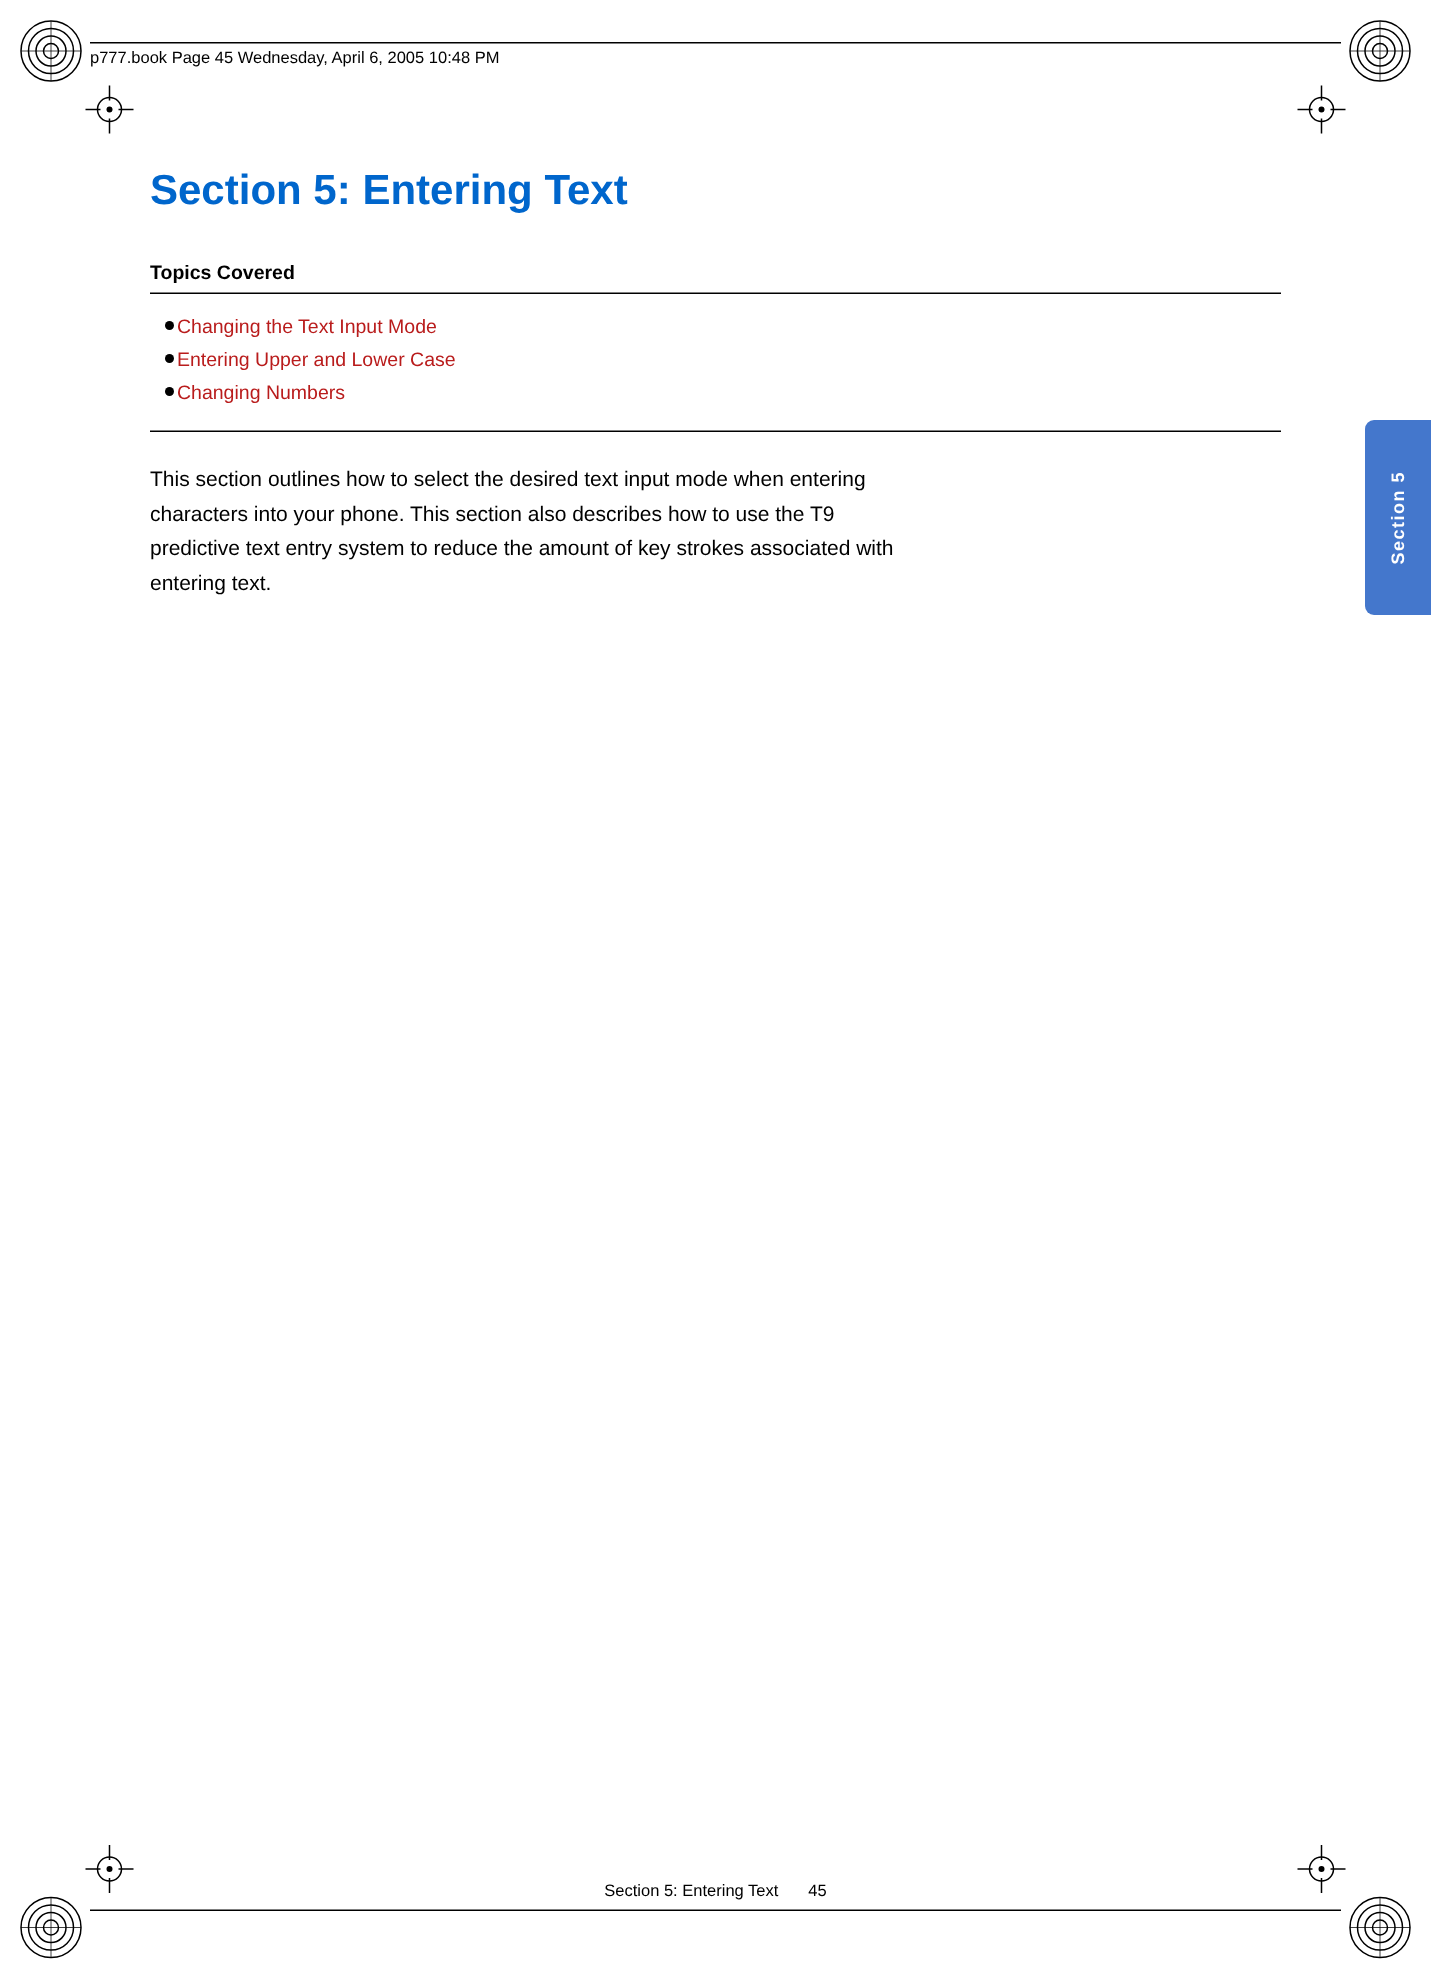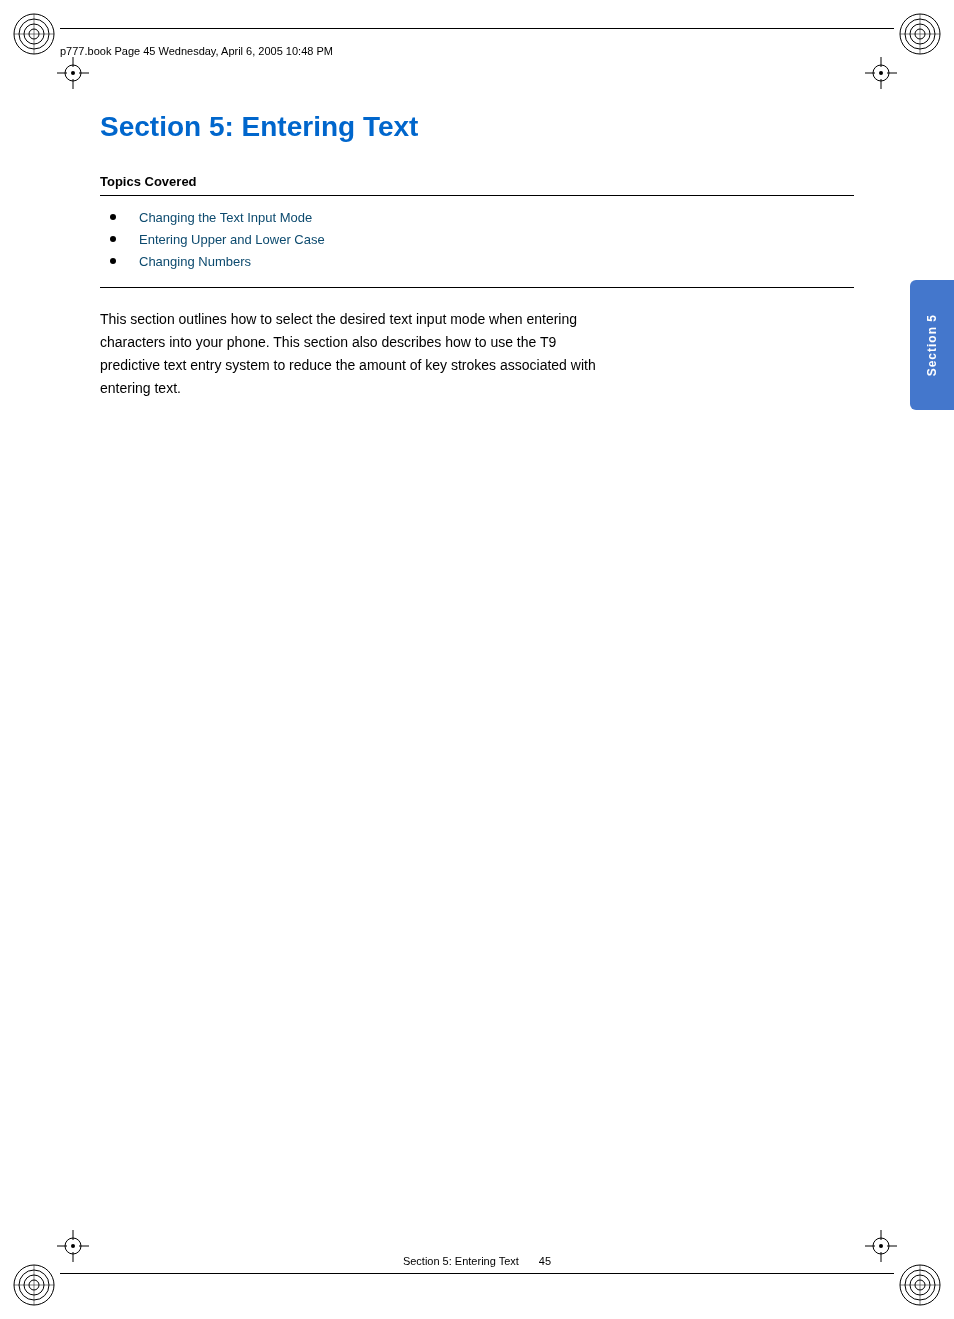--- a/index.html
+++ b/index.html
@@ -16,21 +16,21 @@
     
     .header-bar {
       position: absolute;
       top: 28px;
       left: 60px;
       right: 60px;
       display: flex;
       justify-content: space-between;
       align-items: center;
       border-top: 1px solid #000;
-      padding-top: 16px;
+      padding-top: 4px;
       text-align: center;
     }
 
     .header-bar-text {
       font-size: 11px;
       font-family: Arial, sans-serif;
       color: #000;
     }
 
     
@@ -98,25 +98,25 @@
     }
 
     .topics-list {
       list-style: none;
       margin-left: 10px;
     }
 
     .topics-list li {
       font-size: 13px;
       font-family: Arial, sans-serif;
-      color: #0c4a6e;
+      color: #b91c1c;
       margin-bottom: 7px;
       display: flex;
       align-items: flex-start;
-      gap: 23px;
+      gap: 2px;
     }
 
     .bullet {
       display: inline-block;
       width: 6px;
       height: 6px;
       background: #000;
       border-radius: 50%;
       margin-top: 4px;
       flex-shrink: 0;

